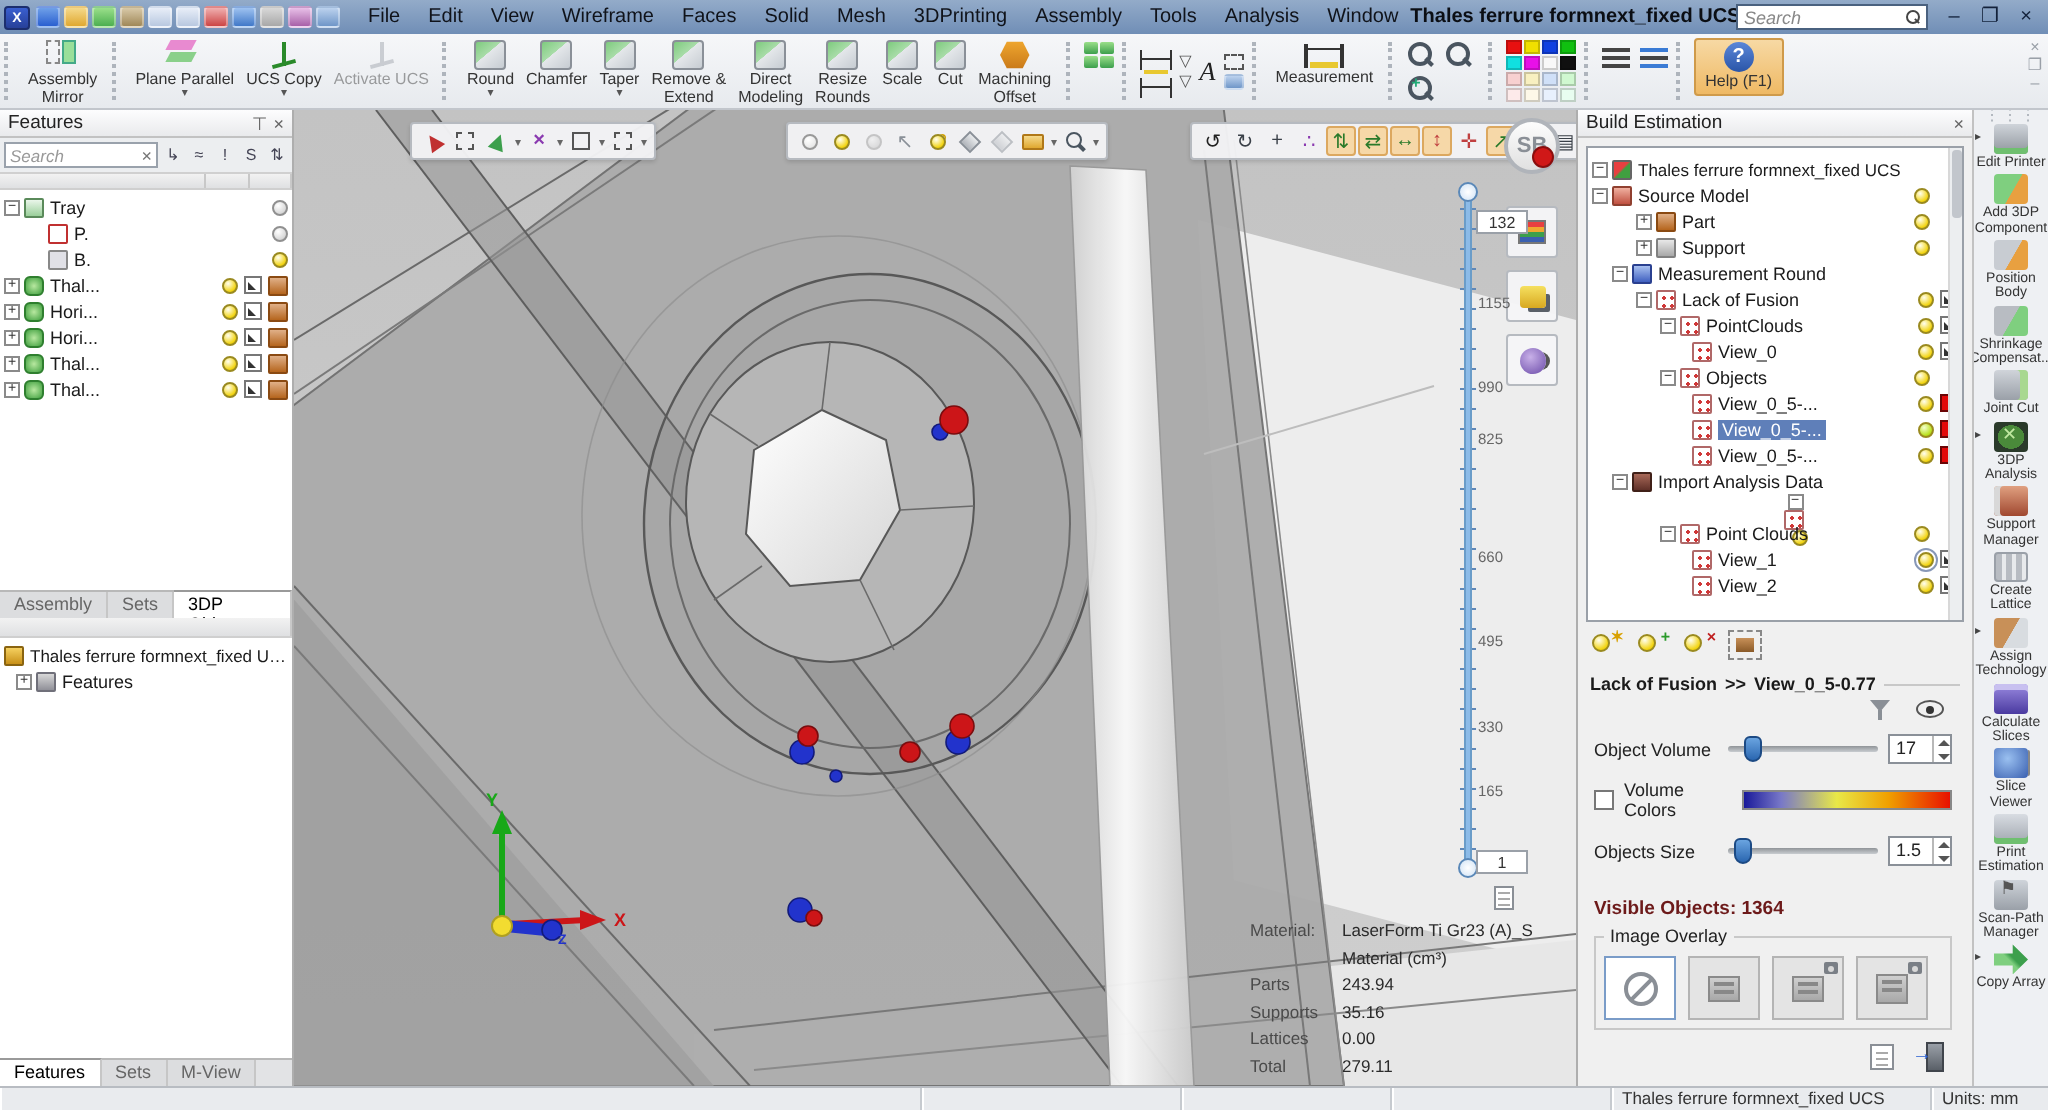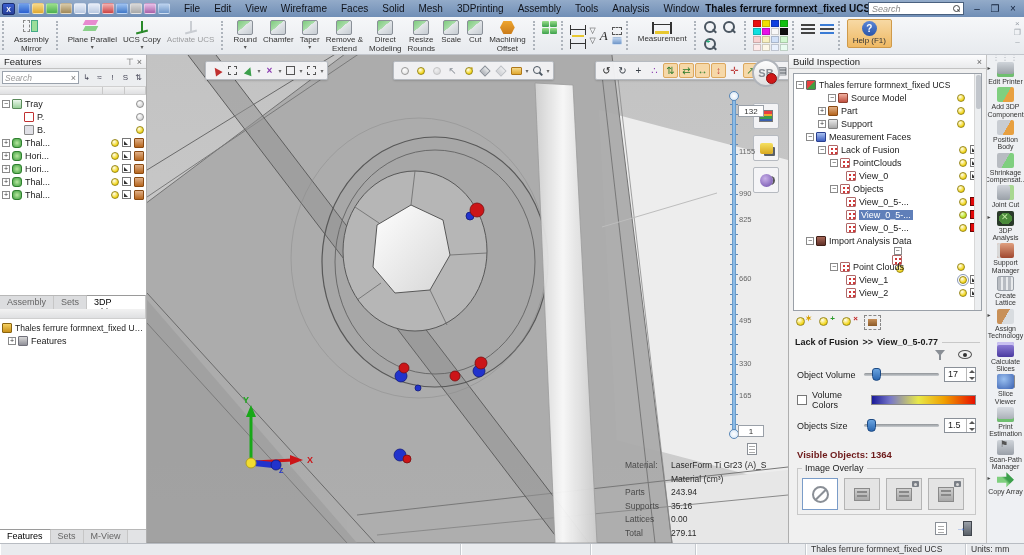--- a/index.html
+++ b/index.html
@@ -774,31 +774,31 @@
       </div>
     <div class="matrow">
         <span class="ml">Total</span>
         <span class="mv">279.11</span>
       </div>
   </div>
 </div>
 
 <div class="rightpanel">
   <div class="phead">
-    <span>Build Inspection</span>
+    <span>Build Estimation</span>
     <span class="sp"></span>
     <span class="phico">×</span>
   </div>
   <div class="bi-treebox">
     <div class="trow">
       <span class="exp minus"></span>
       <span class="tic tic-model"></span>
       <span class="tlabel" style="font-size:8.5px;">Thales ferrure formnext_fixed UCS</span>
     </div>
-    <div class="trow" style="margin-left:32px;">
+    <div class="trow" style="">
       <span class="exp minus"></span>
       <span class="tic tic-src"></span>
       <span class="tlabel">Source Model</span>
         <span class="grow"></span>
       <span class="bulb"></span>
         <span style="width:14px;"></span>
     </div>
     <div class="trow" style="padding-left:24px;">
       <span class="exp plus"></span>
       <span class="tic tic-part"></span>
@@ -811,21 +811,21 @@
       <span class="exp plus"></span>
       <span class="tic tic-support"></span>
       <span class="tlabel">Support</span>
         <span class="grow"></span>
       <span class="bulb"></span>
         <span style="width:14px;"></span>
     </div>
     <div class="trow" style="padding-left:12px;">
       <span class="exp minus"></span>
       <span class="tic tic-meas"></span>
-      <span class="tlabel">Measurement Faces</span>
+      <span class="tlabel">Measurement Round</span>
     </div>
     <div class="trow" style="padding-left:24px;">
       <span class="exp minus"></span>
       <span class="tic tic-grid"></span>
       <span class="tlabel">Lack of Fusion</span>
         <span class="grow"></span>
       <span class="bulb"></span>
         <span class="cbx"></span>
     </div>
     <div class="trow" style="padding-left:36px;">

